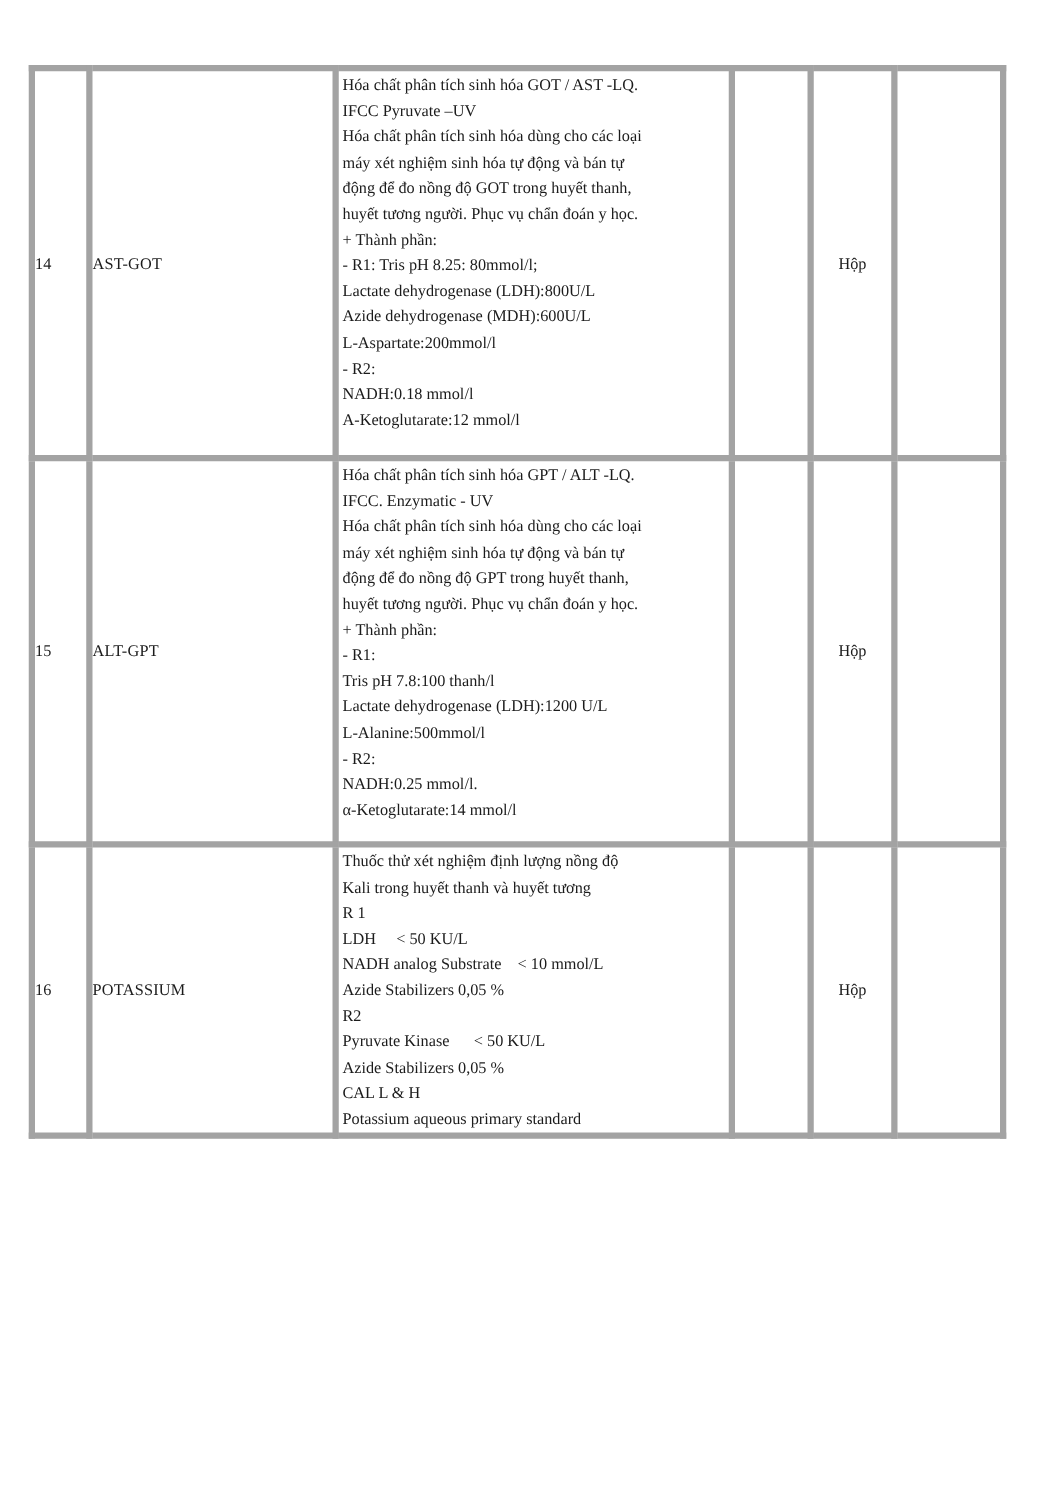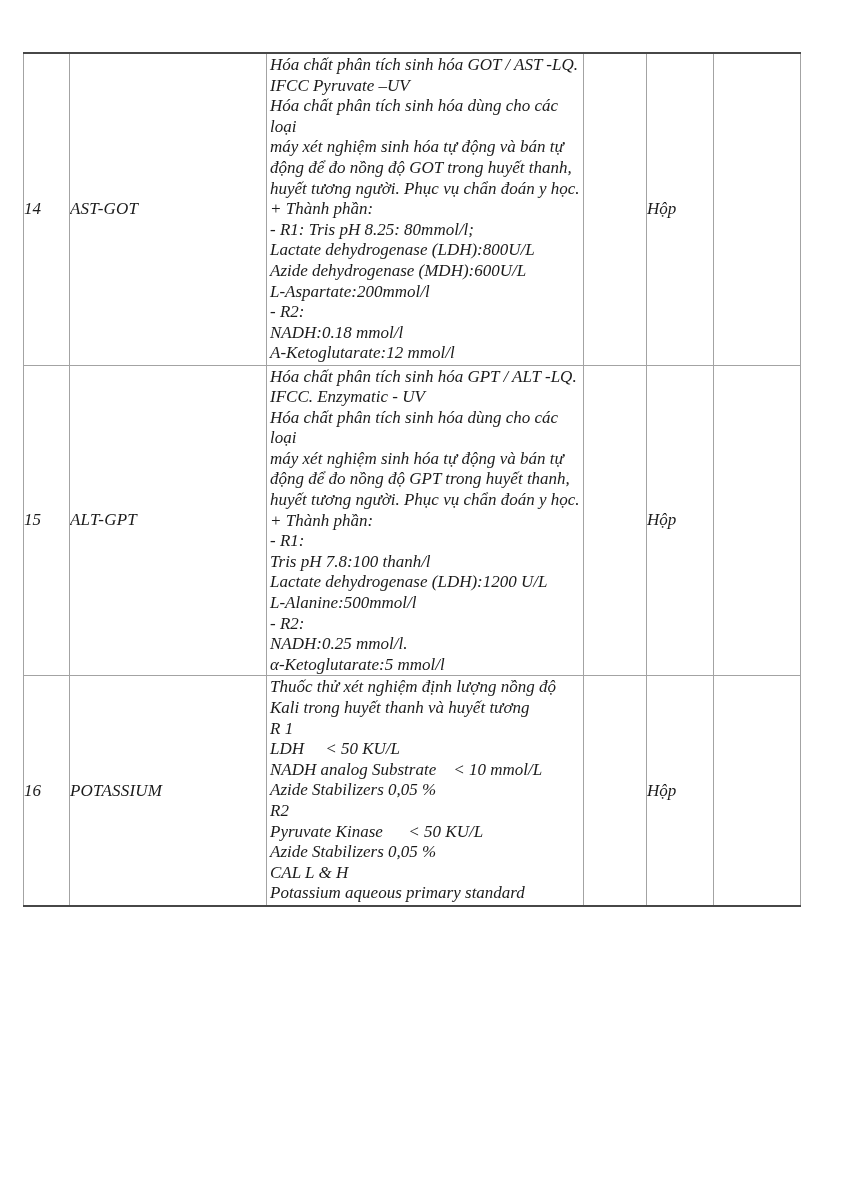--- a/index.html
+++ b/index.html
@@ -19,44 +19,43 @@
     position: absolute;
     left: 23px;
     top: 52px;
     width: 777px;
     border-collapse: collapse;
     table-layout: fixed;
     border-top: 2.5px solid #474747;
     border-bottom: 2.5px solid #474747;
   }
   .doc-table td {
-    border: 1px solid #a3a3a3;
+    border: 5px solid #a3a3a3;
     padding: 0;
-    font-size: 17px;
+    font-size: 13px;
     overflow: hidden;
-    font-style: italic;
   }
   tr.r0 { height: 312px; }
   tr.r1 { height: 309px; }
   tr.r2 { height: 230px; }
   td.c-stt {
     text-align: left;
     vertical-align: middle;
   }
   td.c-name {
     text-align: left;
     vertical-align: middle;
     letter-spacing: 0.2px;
   }
   td.c-desc {
     vertical-align: top;
     padding: 1px 2px 0 3px;
   }
   td.c-unit {
-    text-align: left;
+    text-align: center;
     vertical-align: middle;
   }
   td.c-empty {
     vertical-align: middle;
   }
   .desc-line {
     line-height: 20.6px;
     white-space: pre-wrap;
   }
   .desc-line.has-value {
@@ -115,21 +114,21 @@
             <div class="desc-line"><span class="dl-text">máy xét nghiệm sinh hóa tự động và bán tự</span></div>
             <div class="desc-line"><span class="dl-text">động để đo nồng độ GPT trong huyết thanh,</span></div>
             <div class="desc-line"><span class="dl-text">huyết tương người. Phục vụ chẩn đoán y học.</span></div>
             <div class="desc-line"><span class="dl-text">+ Thành phần:</span></div>
             <div class="desc-line"><span class="dl-text">- R1:</span></div>
             <div class="desc-line has-value"><span class="dl-text">Tris pH 7.8:</span><span class="dl-value">100 thanh/l</span></div>
             <div class="desc-line has-value"><span class="dl-text">Lactate dehydrogenase (LDH):</span><span class="dl-value">1200 U/L</span></div>
             <div class="desc-line has-value"><span class="dl-text">L-Alanine:</span><span class="dl-value">500mmol/l</span></div>
             <div class="desc-line"><span class="dl-text">- R2:</span></div>
             <div class="desc-line has-value"><span class="dl-text">NADH:</span><span class="dl-value">0.25 mmol/l.</span></div>
-            <div class="desc-line has-value"><span class="dl-text">α-Ketoglutarate:</span><span class="dl-value">5 mmol/l</span></div>
+            <div class="desc-line has-value"><span class="dl-text">α-Ketoglutarate:</span><span class="dl-value">14 mmol/l</span></div>
           </td>
         <td class="c-empty"></td>
         <td class="c-unit">Hộp</td>
         <td class="c-empty"></td>
       </tr>
       <tr class="r2">
         <td class="c-stt">16</td>
         <td class="c-name">POTASSIUM</td>
         <td class="c-desc">
             <div class="desc-line"><span class="dl-text">Thuốc thử xét nghiệm định lượng nồng độ</span></div>

